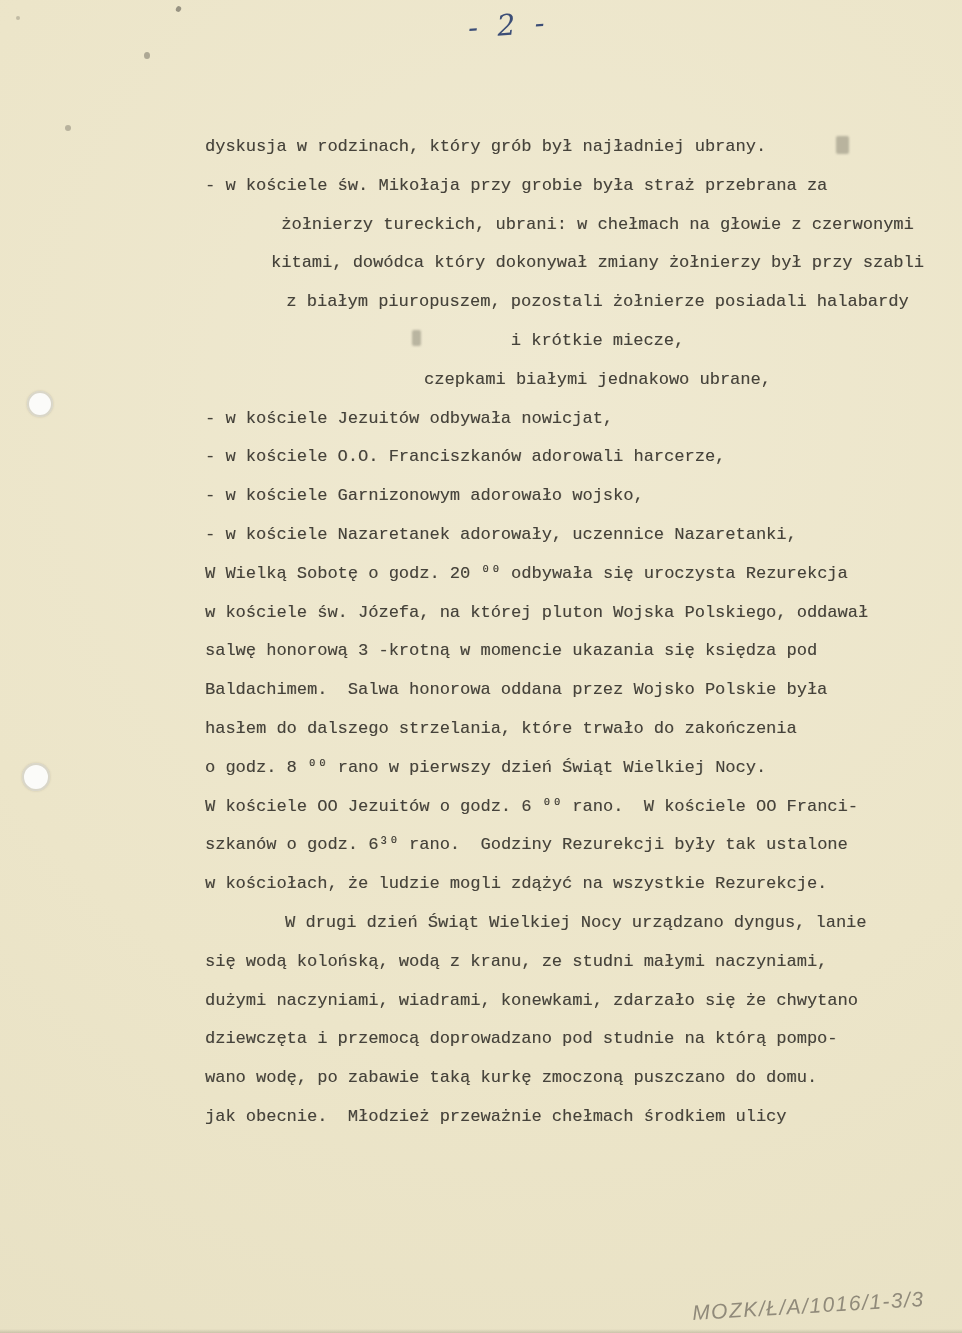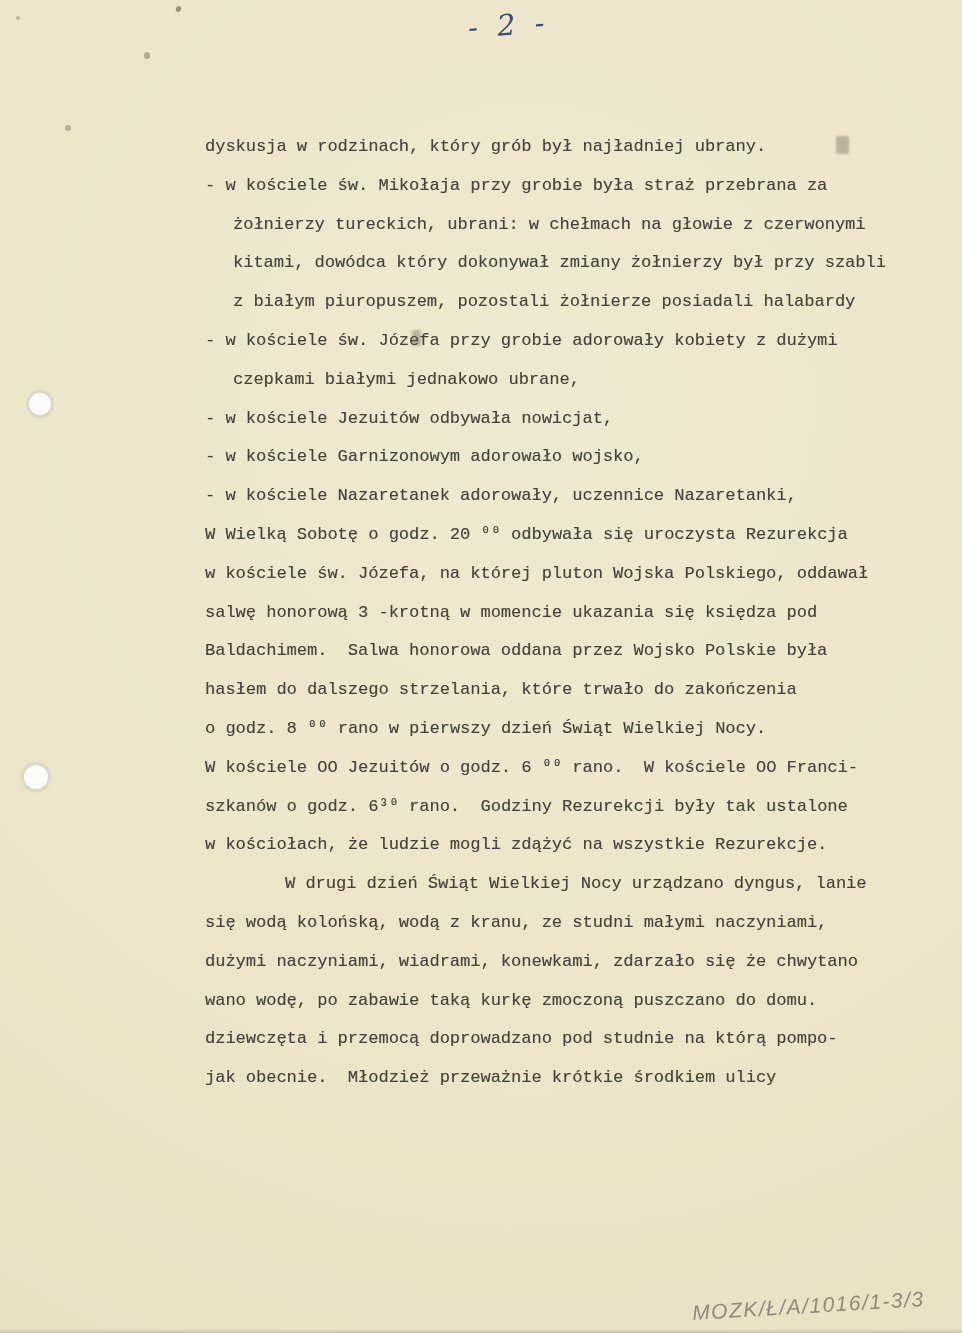--- a/index.html
+++ b/index.html
@@ -54,21 +54,21 @@
     width: 757px;
     color: #45423a;
     font-size: 17px;
     line-height: 38.8px;
     text-shadow: 0.4px 0.4px 0 rgba(69,66,58,0.35);
   }
   .typed-lines .line {
     white-space: pre;
     height: 38.8px;
   }
-  .typed-lines .line.cont { padding-left: 28px; }
+  .typed-lines .line.cont { padding-left: 28px; text-align: center; }
   .typed-lines .line.para { padding-left: 80px; }
 
   .signature {
     position: absolute;
     left: 692px;
     top: 1294px;
     font-family: "Liberation Sans", sans-serif;
     font-style: italic;
     font-size: 21px;
     letter-spacing: 1.5px;
@@ -110,40 +110,41 @@
   <div class="punch-hole hole-2"></div>
 
   <div class="page-number">- 2 -</div>
 
   <div class="typed-lines">
       <div class="line base">dyskusja w rodzinach, który grób był najładniej ubrany.</div>
       <div class="line dash">- w kościele św. Mikołaja przy grobie była straż przebrana za</div>
       <div class="line cont">żołnierzy tureckich, ubrani: w chełmach na głowie z czerwonymi</div>
       <div class="line cont">kitami, dowódca który dokonywał zmiany żołnierzy był przy szabli</div>
       <div class="line cont">z białym piuropuszem, pozostali żołnierze posiadali halabardy</div>
-      <div class="line dash">- w kościele św. Józefa przy grobie adorowały kobiety z dużymi</div>
+      <div class="line cont">i krótkie miecze,</div>
       <div class="line cont">czepkami białymi jednakowo ubrane,</div>
       <div class="line dash">- w kościele Jezuitów odbywała nowicjat,</div>
+      <div class="line dash">- w kościele O.O. Franciszkanów adorowali harcerze,</div>
       <div class="line dash">- w kościele Garnizonowym adorowało wojsko,</div>
       <div class="line dash">- w kościele Nazaretanek adorowały, uczennice Nazaretanki,</div>
       <div class="line base">W Wielką Sobotę o godz. 20 ⁰⁰ odbywała się uroczysta Rezurekcja</div>
       <div class="line base">w kościele św. Józefa, na której pluton Wojska Polskiego, oddawał</div>
       <div class="line base">salwę honorową 3 -krotną w momencie ukazania się księdza pod</div>
       <div class="line base">Baldachimem.  Salwa honorowa oddana przez Wojsko Polskie była</div>
       <div class="line base">hasłem do dalszego strzelania, które trwało do zakończenia</div>
       <div class="line base">o godz. 8 ⁰⁰ rano w pierwszy dzień Świąt Wielkiej Nocy.</div>
       <div class="line base">W kościele OO Jezuitów o godz. 6 ⁰⁰ rano.  W kościele OO Franci-</div>
       <div class="line base">szkanów o godz. 6³⁰ rano.  Godziny Rezurekcji były tak ustalone</div>
       <div class="line base">w kościołach, że ludzie mogli zdążyć na wszystkie Rezurekcje.</div>
       <div class="line para">W drugi dzień Świąt Wielkiej Nocy urządzano dyngus, lanie</div>
       <div class="line base">się wodą kolońską, wodą z kranu, ze studni małymi naczyniami,</div>
       <div class="line base">dużymi naczyniami, wiadrami, konewkami, zdarzało się że chwytano</div>
+      <div class="line base">dziewczęta i przemocą doprowadzano pod studnie na którą pompo-</div>
       <div class="line base">wano wodę, po zabawie taką kurkę zmoczoną puszczano do domu.</div>
-      <div class="line base">dziewczęta i przemocą doprowadzano pod studnie na którą pompo-</div>
-      <div class="line base">jak obecnie.  Młodzież przeważnie krótkie środkiem ulicy</div>
+      <div class="line base">jak obecnie.  Młodzież przeważnie chełmach środkiem ulicy</div>
     </div>
 
   <div class="smudge m1"></div>
   <div class="smudge m2"></div>
 
   <div class="signature">MOZK/Ł/A/1016/1-3/3</div>
 
 </div>
 
 </body></html>

